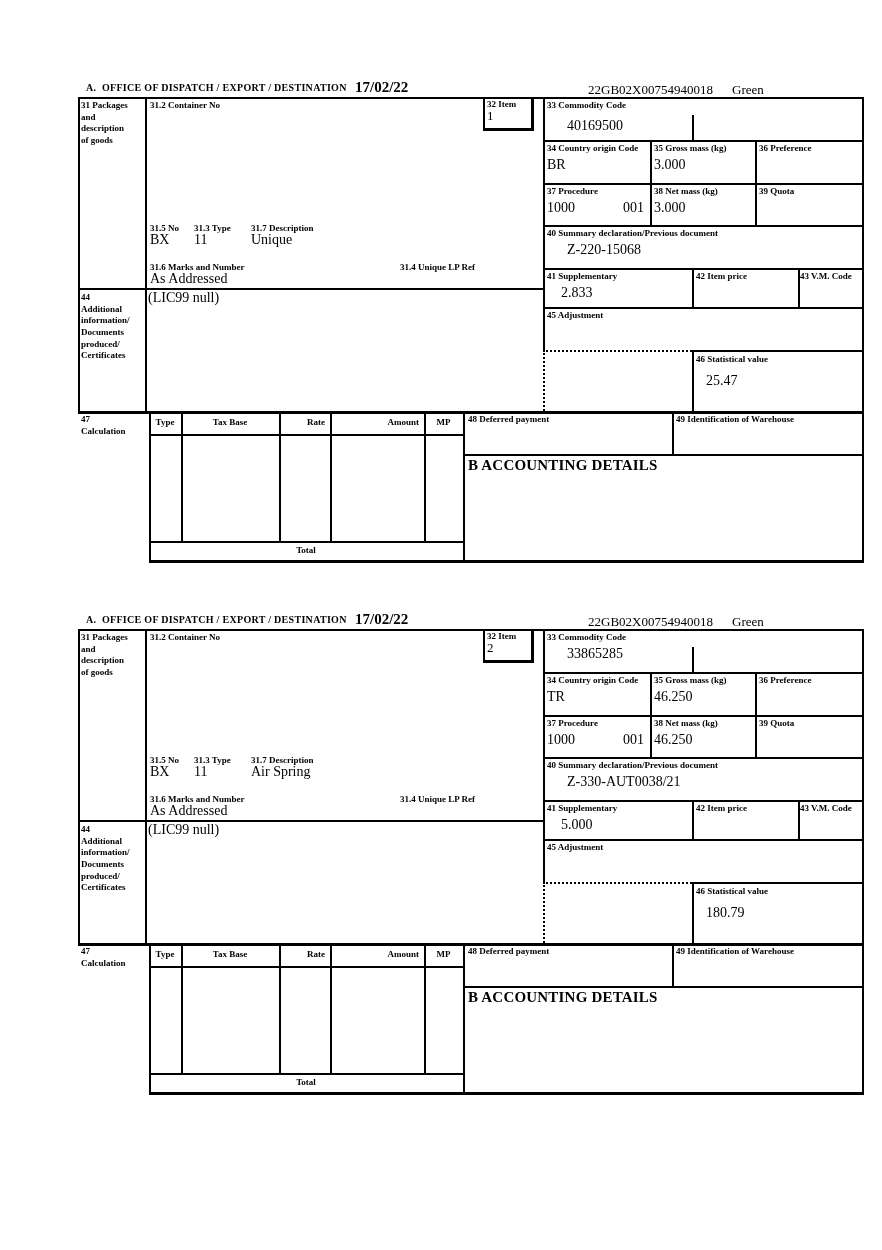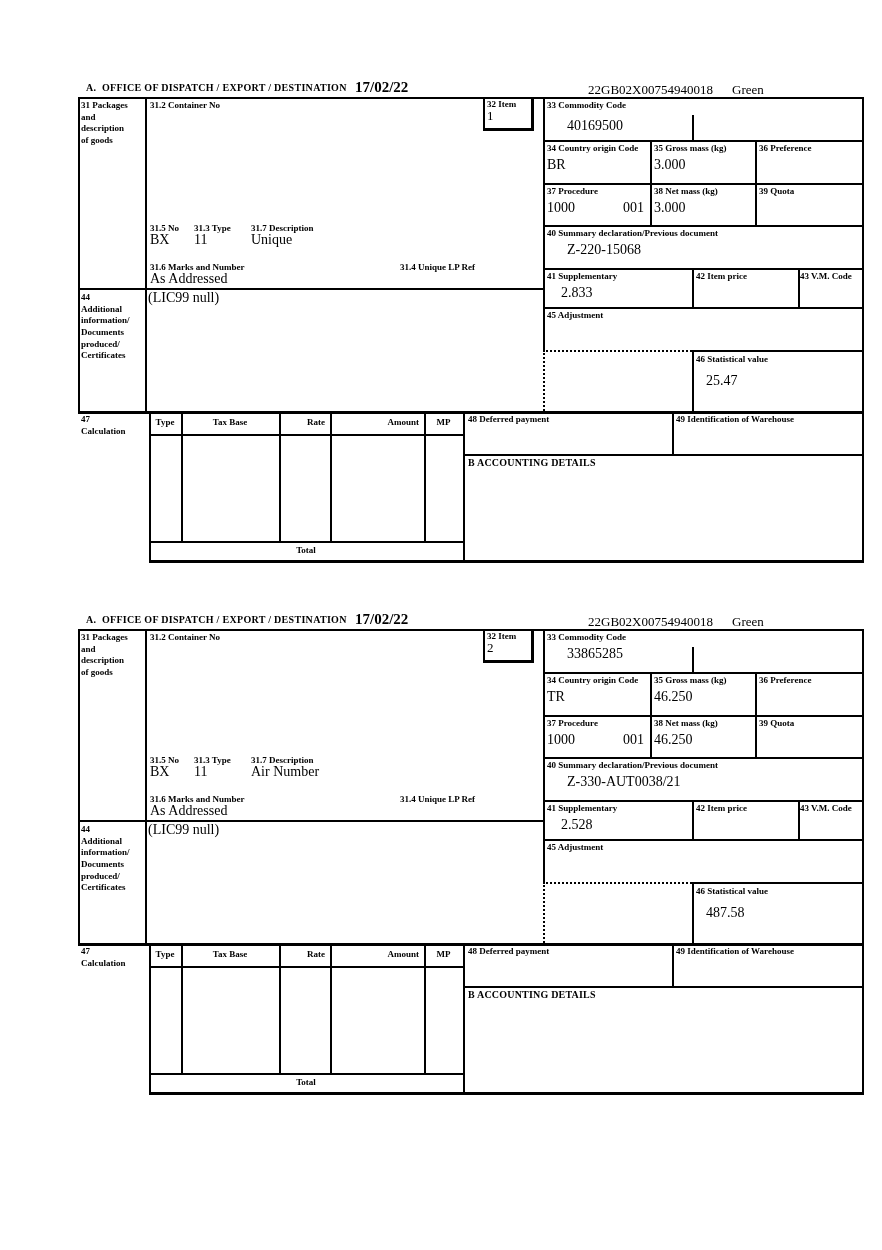--- a/index.html
+++ b/index.html
@@ -18,21 +18,21 @@
   .vb{position:absolute;width:0;border-left:3px solid #000;}
   .dh{position:absolute;height:0;border-top:2px dotted #000;}
   .dv{position:absolute;width:0;border-left:2px dotted #000;}
   
   .lab{position:absolute;font-size:9px;line-height:1.3;font-weight:bold;white-space:pre-line;}
   .val{position:absolute;font-size:13px;line-height:1.1;white-space:pre;}
   .val-lg{position:absolute;font-size:14px;line-height:1.1;white-space:pre;}
   .office{position:absolute;font-size:10px;font-weight:bold;letter-spacing:.3px;white-space:pre;}
   .date{position:absolute;font-size:15px;font-weight:bold;}
   .mrn{position:absolute;font-size:13px;}
-  .acct{position:absolute;font-size:10px;font-weight:bold;letter-spacing:.2px;}
+  .acct{position:absolute;font-size:15px;font-weight:bold;letter-spacing:.2px;}
   .thc{text-align:center;}
   .thr{text-align:right;padding-right:3px;box-sizing:border-box;}
 </style>
 </head>
 <body>
 
 <div id="form-root">
 <div class="section">
 
   <div class="office" style="left:8px;top:0px">A.  OFFICE OF DISPATCH / EXPORT / DESTINATION</div>
@@ -216,34 +216,34 @@
   <div class="val-lg" style="left:469px;top:118px">1000</div>
   <div class="val-lg" style="left:545px;top:118px">001</div>
   <div class="lab" style="left:576px;top:104px">38 Net mass (kg)</div>
   <div class="val-lg" style="left:576px;top:118px">46.250</div>
   <div class="lab" style="left:681px;top:104px">39 Quota</div>
 
   <div class="lab" style="left:469px;top:146px">40 Summary declaration/Previous document</div>
   <div class="val-lg" style="left:489px;top:160px">Z-330-AUT0038/21</div>
 
   <div class="lab" style="left:469px;top:189px">41 Supplementary</div>
-  <div class="val-lg" style="left:483px;top:203px">2.528</div>
+  <div class="val-lg" style="left:483px;top:203px">5.000</div>
   <div class="lab" style="left:618px;top:189px">42 Item price</div>
   <div class="lab" style="left:722px;top:189px">43 V.M. Code</div>
 
   <div class="lab" style="left:469px;top:228px">45 Adjustment</div>
   <div class="lab" style="left:618px;top:272px">46 Statistical value</div>
-  <div class="val-lg" style="left:628px;top:291px">487.58</div>
+  <div class="val-lg" style="left:628px;top:291px">180.79</div>
 
   <div class="lab" style="left:72px;top:141px">31.5 No</div>
   <div class="lab" style="left:116px;top:141px">31.3 Type</div>
   <div class="lab" style="left:173px;top:141px">31.7 Description</div>
   <div class="val-lg" style="left:72px;top:150px">BX</div>
   <div class="val-lg" style="left:116px;top:150px">11</div>
-  <div class="val-lg" style="left:173px;top:150px">Air Number</div>
+  <div class="val-lg" style="left:173px;top:150px">Air Spring</div>
 
   <div class="lab" style="left:72px;top:180px">31.6 Marks and Number</div>
   <div class="lab" style="left:322px;top:180px">31.4 Unique LP Ref</div>
   <div class="val-lg" style="left:72px;top:189px">As Addressed</div>
 
   <div class="lab" style="left:3px;top:210px;width:62px">44
 Additional
 information/
 Documents
 produced/

